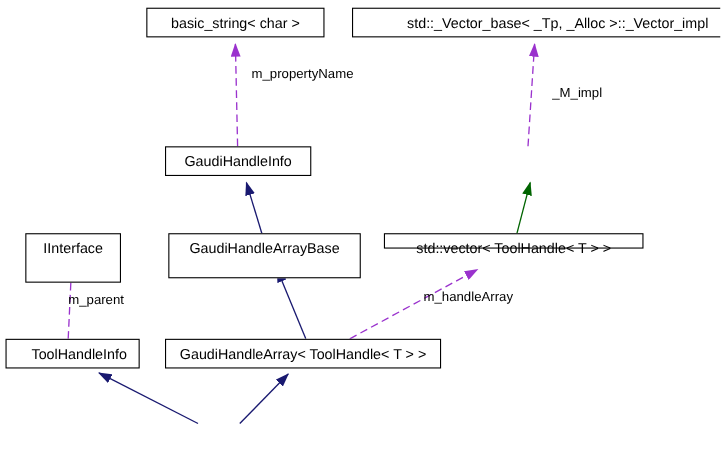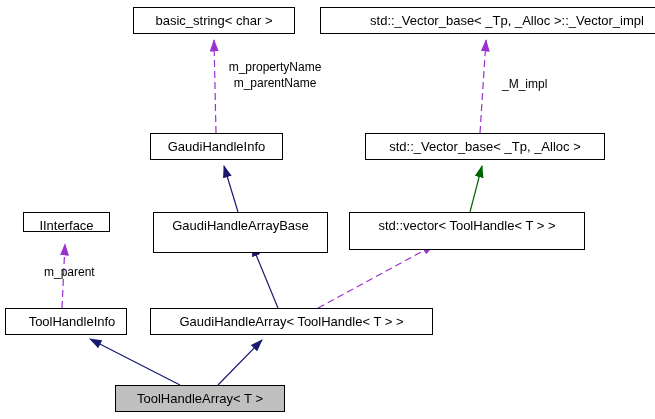--- a/index.html
+++ b/index.html
@@ -51,37 +51,35 @@
 
     <line x1="470" y1="212" x2="482" y2="166" stroke="#006400" stroke-width="1.2" marker-end="url(#arr-green)"></line>
   </svg>
 
   <div class="node" style="left:133px; top:7px;  width:162px; height:27px;">basic_string&lt; char &gt;</div>
 
   <div class="node" style="left:320px; top:7px;  width:374px; height:27px;">std::_Vector_base&lt; _Tp, _Alloc &gt;::_Vector_impl</div>
 
   <div class="node" style="left:150px; top:133px; width:133px; height:27px;">GaudiHandleInfo</div>
 
-  <div class="node" style="left:365px; top:133px; width:240px; height:27px;">std::_Vector_base&lt; _Tp, _Alloc &gt;</div>
 
-  <div class="node" style="left:23px;  top:212px; width:87px;  height:20px;">IInterface</div>
+  <div class="node" style="left:23px;  top:212px; width:87px;  height:45px;">IInterface</div>
 
   <div class="node" style="left:153px; top:212px; width:175px; height:41px;">GaudiHandleArrayBase</div>
 
-  <div class="node" style="left:349px; top:212px; width:236px; height:38px;">std::vector&lt; ToolHandle&lt; T &gt; &gt;</div>
+  <div class="node" style="left:349px; top:212px; width:236px; height:14px;">std::vector&lt; ToolHandle&lt; T &gt; &gt;</div>
 
   <div class="node" style="left:5px;   top:308px; width:122px; height:27px;padding-left:12px;">ToolHandleInfo</div>
 
-  <div class="node" style="left:150px; top:308px; width:283px; height:27px;">GaudiHandleArray&lt; ToolHandle&lt; T &gt; &gt;</div>
+  <div class="node" style="left:150px; top:308px; width:251px; height:27px;">GaudiHandleArray&lt; ToolHandle&lt; T &gt; &gt;</div>
 
-  <div class="node selected" style="left:115px; top:385px; width:170px; height:27px;">ToolHandleArray&lt; T &gt;</div>
 
   <div class="edge-label centered" style="left:214px; top:60px; width:122px;">
     <div>m_propertyName</div>
-    <div>m_parentName</div>
   </div>
 
   <div class="edge-label" style="left:502px; top:77px;">_M_impl</div>
 
-  <div class="edge-label" style="left:44px; top:265px;">m_parent</div>
+  <div class="edge-label" style="left:62px; top:265px;">m_parent</div>
 
+  <div class="edge-label" style="left:385px; top:263px;">m_handleArray</div>
 
 </div>
 
 </body></html>

